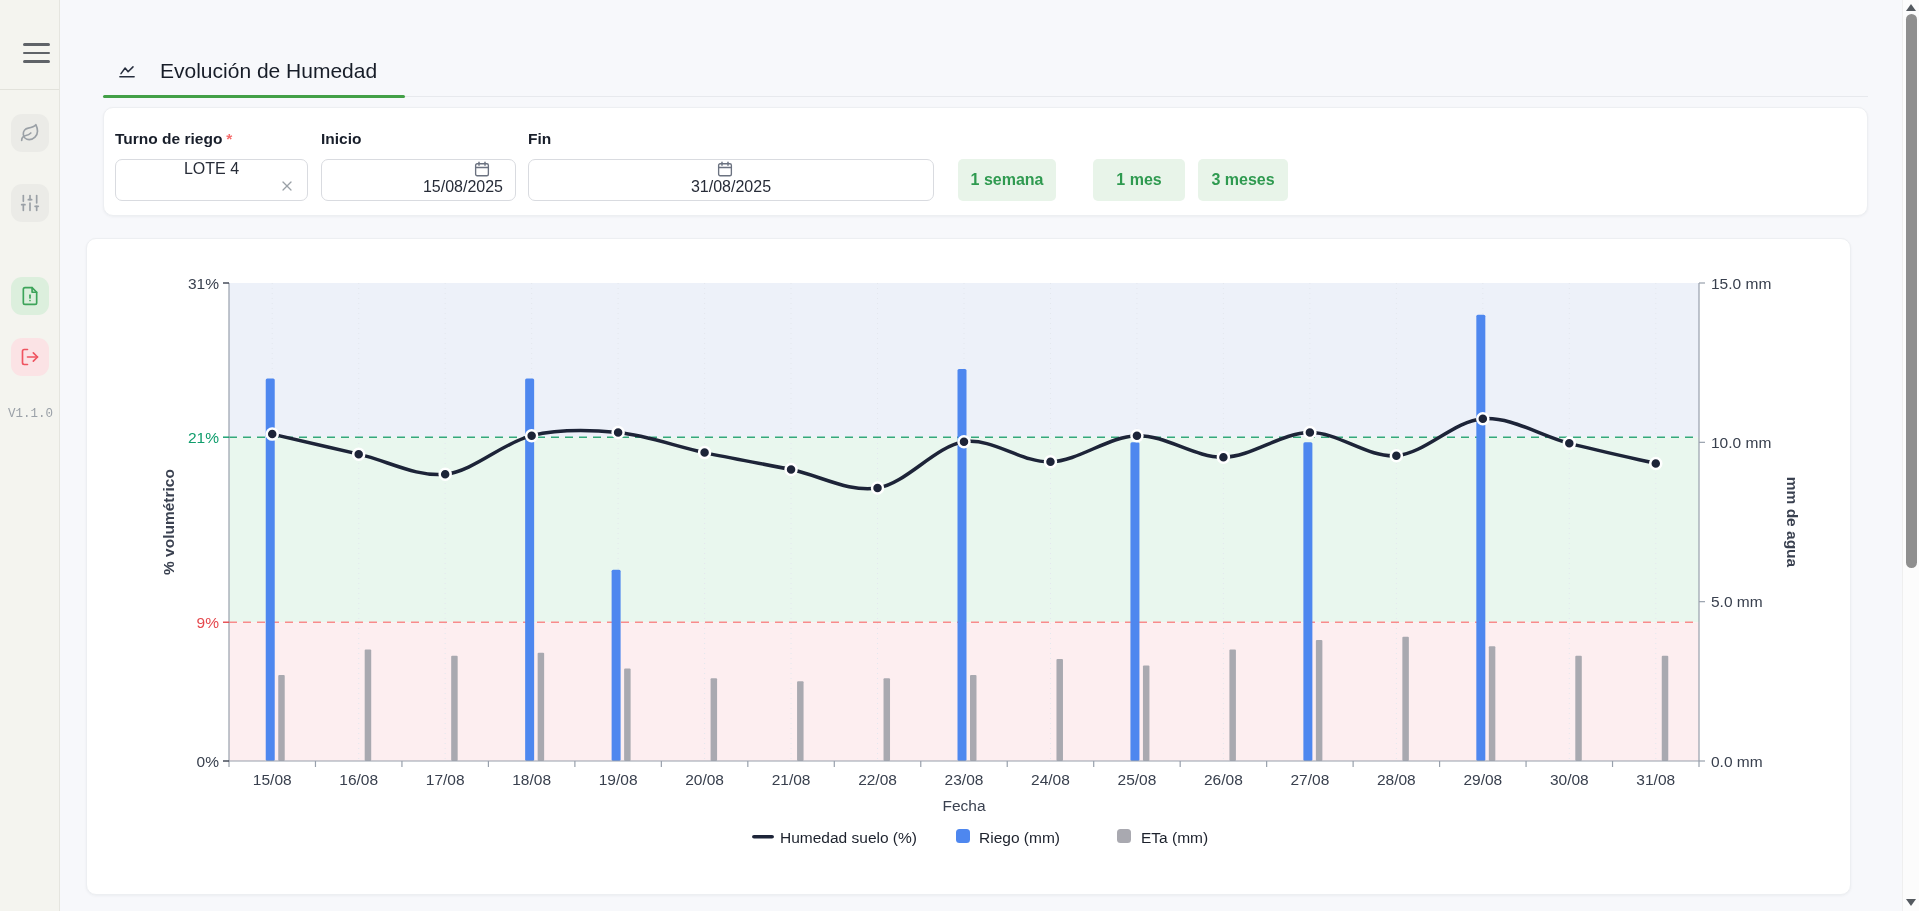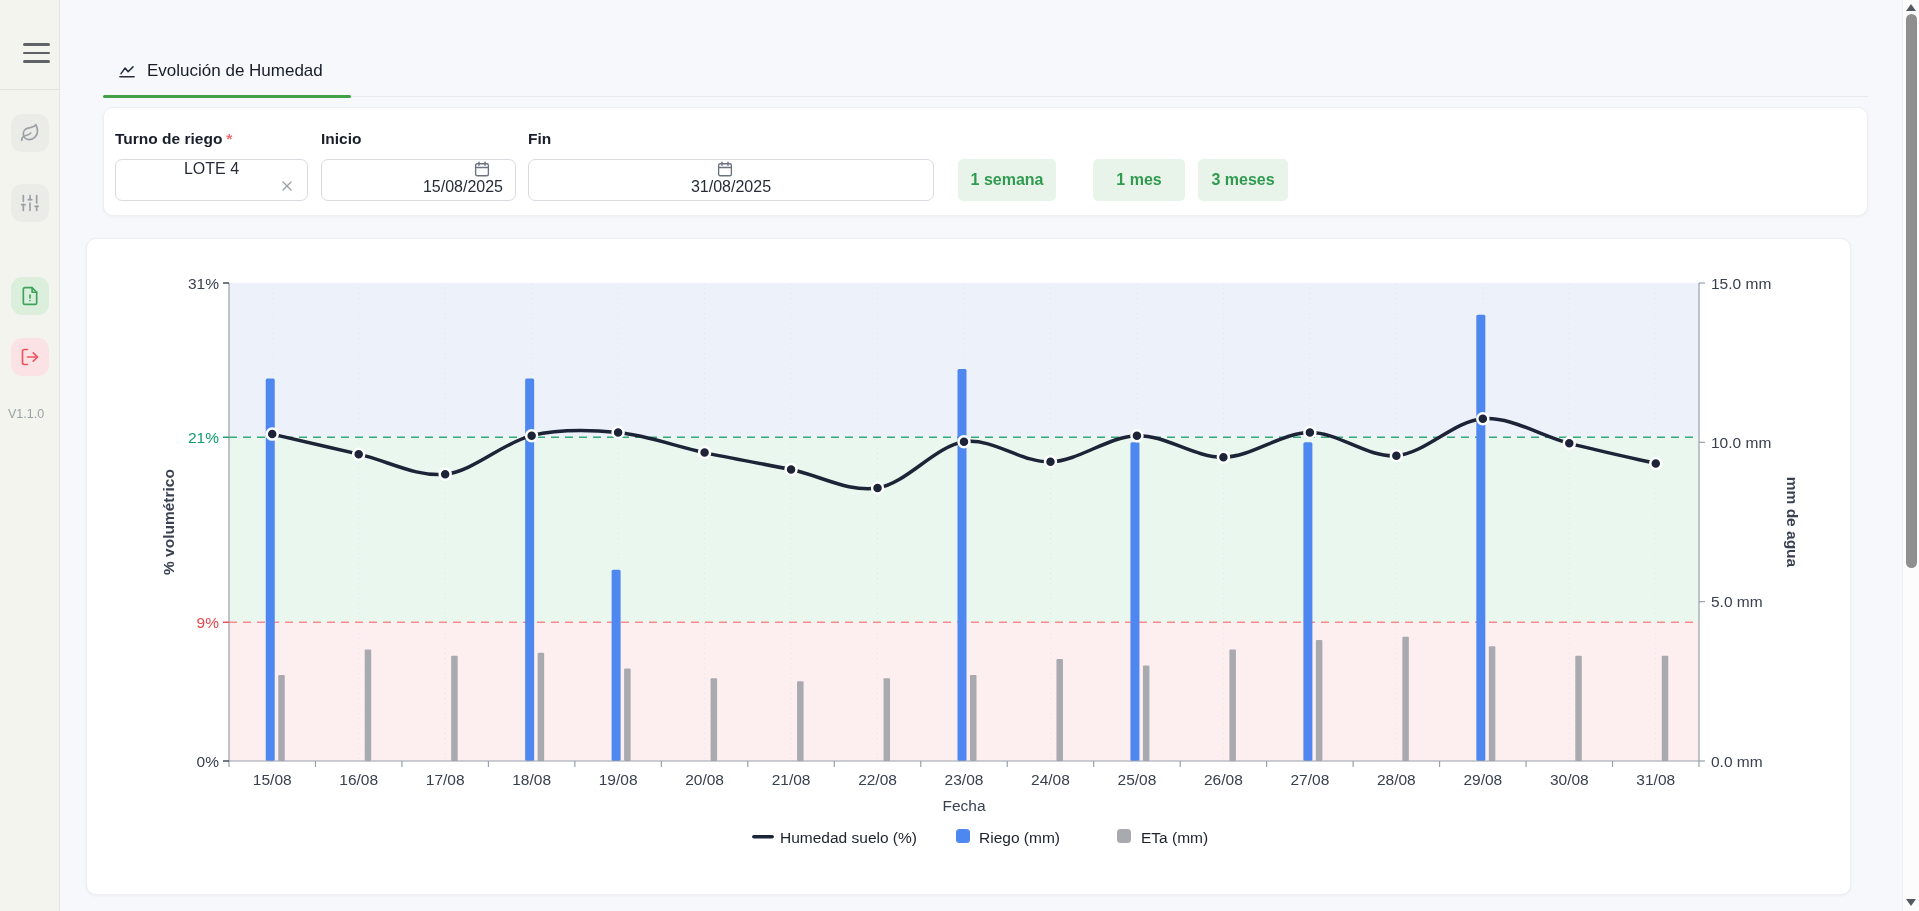--- a/index.html
+++ b/index.html
@@ -5,42 +5,42 @@
   * { box-sizing: border-box; margin: 0; padding: 0; }
   html, body { width: 1919px; height: 911px; overflow: hidden; }
   body {
     position: relative;
     background: #f7f8fb;
     font-family: "Liberation Sans", sans-serif;
     color: #1c222e;
   }
   
   .sidebar { position: absolute; left: 0; top: 0; width: 60px; height: 911px;
-             background: #f4f4ef; border-right: 1px solid #e5e5df; }
+             background: #f4f4ef; border-right: 1px solid #e5e5df; font-family: Liberation Mono, monospace; }
   .hamburger { position: absolute; left: 23px; top: 43px; width: 27px; height: 20px;
                background: none; border: none; cursor: pointer; display: flex;
                flex-direction: column; justify-content: space-between; }
   .hamburger span { display: block; height: 2.6px; width: 100%; background: #5f6368; border-radius: 2px; }
   .sb-divider { position: absolute; left: 0; top: 89px; width: 100%; height: 1px; background: #e2e2db; }
   .navbtn { position: absolute; left: 11px; width: 38px; height: 38px; border: none;
             border-radius: 11px; display: flex; align-items: center; justify-content: center;
             cursor: pointer; }
   .navbtn svg { width: 20px; height: 20px; fill: none; stroke-width: 2;
                 stroke-linecap: round; stroke-linejoin: round; }
   .nb-leaf    { top: 114px; background: #ebebe7; }  .nb-leaf svg    { stroke: #9aa0a6; }
   .nb-sliders { top: 184px; background: #ebebe7; }  .nb-sliders svg { stroke: #9aa0a6; }
   .nb-file    { top: 277px; background: #dcefdd; }  .nb-file svg    { stroke: #3da45a; }
   .nb-logout  { top: 338px; background: #fbe3e5; }  .nb-logout svg  { stroke: #ef5460; }
   .version { position: absolute; left: 8px; top: 407px; font-size: 12.5px; color: #9ba1a8; }
 
   
   .tabbar { position: absolute; left: 103px; top: 46px; width: 1765px; height: 51px;
             display: flex; gap: 21px; border-bottom: 1px solid #e7e9ed; }
-  .tab { display: flex; align-items: center; gap: 11px; padding: 0 28px 0 15px;
-         position: relative; cursor: pointer; font-size: 17px; font-weight: 500; color: #171d28; }
+  .tab { display: flex; align-items: center; gap: 24px; padding: 0 28px 0 15px;
+         position: relative; cursor: pointer; font-size: 21px; font-weight: 500; color: #171d28; }
   .tab svg { width: 18px; height: 18px; fill: none; stroke: #262d3d; stroke-width: 2;
              stroke-linecap: round; stroke-linejoin: round; }
   .tab.active::after { content: ""; position: absolute; left: 0; right: 0; bottom: -2px;
                        height: 3px; background: #43a047; border-radius: 2px; }
 
   
   .card { position: absolute; background: #ffffff; border: 1px solid #edeff2;
           border-radius: 10px; box-shadow: 0 1px 3px rgba(25,30,50,.05); }
   .filter-card { left: 103px; top: 107px; width: 1765px; height: 109px; }
   .chart-card  { left: 86px; top: 238px; width: 1765px; height: 657px; }

